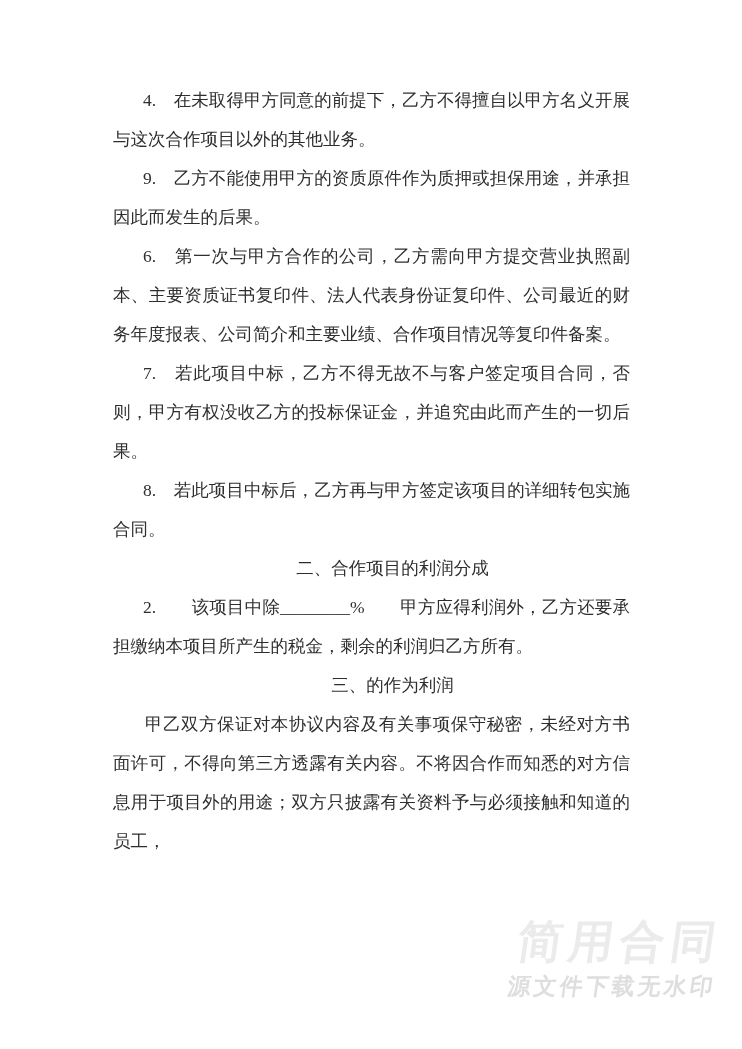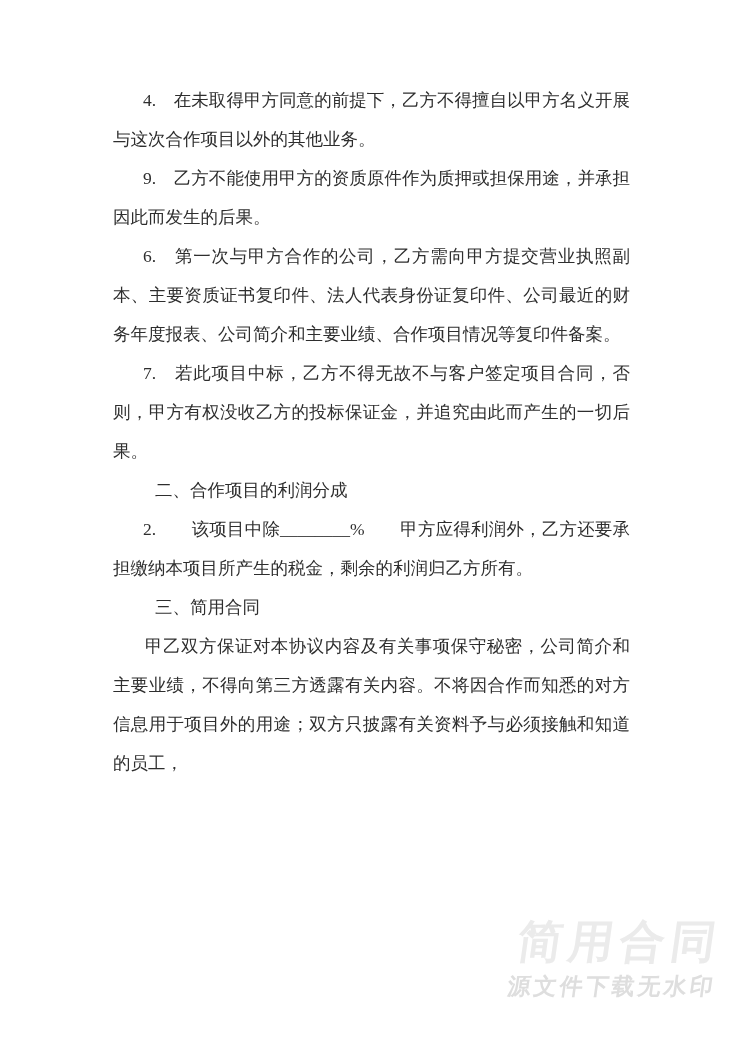--- a/index.html
+++ b/index.html
@@ -28,21 +28,21 @@
   }
   .content p {
     margin: 0;
     padding: 0;
   }
   p.clause {
     text-indent: 30px;
   }
   p.section-heading {
     text-indent: 42px;
-    text-align: left;
+    text-align: center;
   }
   p.body-para {
     text-indent: 32px;
   }
   .watermark {
     position: absolute;
     right: 28px;
     bottom: 50px;
     text-align: right;
     font-family: "Liberation Sans", "DejaVu Sans", sans-serif;
@@ -68,24 +68,25 @@
 </head>
 <body>
 
 <div class="page">
 
   <div class="content">
     <p class="clause">4.　在未取得甲方同意的前提下，乙方不得擅自以甲方名义开展与这次合作项目以外的其他业务。</p>
     <p class="clause">9.　乙方不能使用甲方的资质原件作为质押或担保用途，并承担因此而发生的后果。</p>
     <p class="clause">6.　第一次与甲方合作的公司，乙方需向甲方提交营业执照副本、主要资质证书复印件、法人代表身份证复印件、公司最近的财务年度报表、公司简介和主要业绩、合作项目情况等复印件备案。</p>
     <p class="clause">7.　若此项目中标，乙方不得无故不与客户签定项目合同，否则，甲方有权没收乙方的投标保证金，并追究由此而产生的一切后果。</p>
+    <p class="clause">8.　若此项目中标后，乙方再与甲方签定该项目的详细转包实施合同。</p>
     <p class="section-heading">二、合作项目的利润分成</p>
     <p class="clause">2.　　该项目中除________%　　甲方应得利润外，乙方还要承担缴纳本项目所产生的税金，剩余的利润归乙方所有。</p>
-    <p class="section-heading">三、简用合同</p>
-    <p class="body-para">甲乙双方保证对本协议内容及有关事项保守秘密，公司简介和主要业绩，不得向第三方透露有关内容。不将因合作而知悉的对方信息用于项目外的用途；双方只披露有关资料予与必须接触和知道的员工，</p>
+    <p class="section-heading">三、的作为利润</p>
+    <p class="body-para">甲乙双方保证对本协议内容及有关事项保守秘密，未经对方书面许可，不得向第三方透露有关内容。不将因合作而知悉的对方信息用于项目外的用途；双方只披露有关资料予与必须接触和知道的员工，</p>
   </div>
 
   <div class="watermark">
     <div class="wm-title">简用合同</div>
     <div class="wm-subtitle">源文件下载无水印</div>
   </div>
 
 </div>
 
 </body></html>

